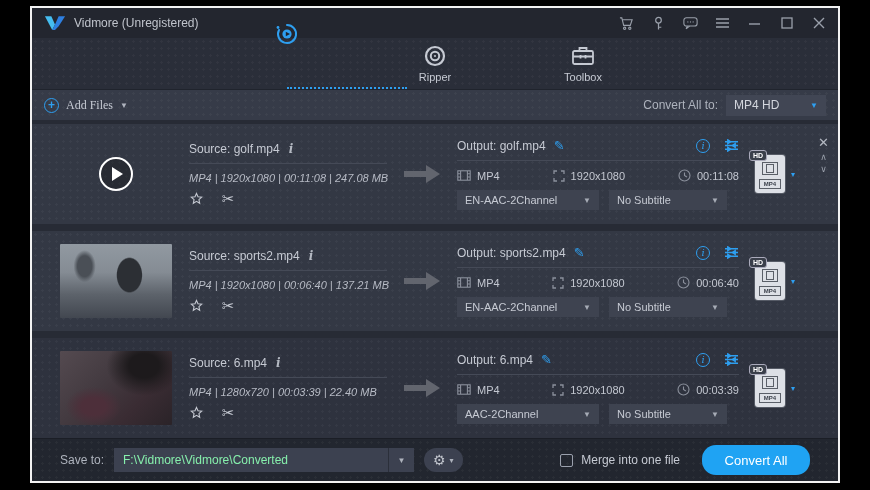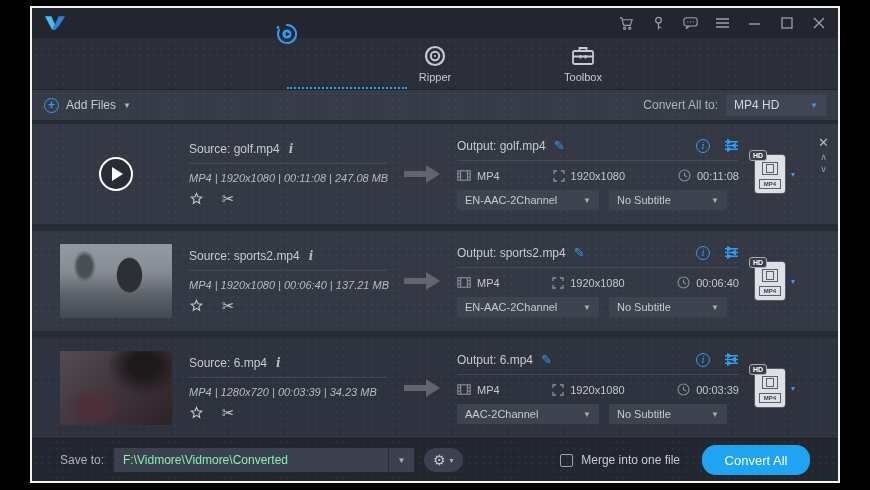--- a/index.html
+++ b/index.html
@@ -31,21 +31,21 @@
   .nav-underline { position:absolute; bottom:0; left:50%; margin-left:-148px; width:120px;
                    border-bottom:2px dotted #2e9ff0; }
 
   
   .toolbar { height:30px; background-color:#363b48; display:flex; align-items:center;
              padding:0 12px; flex:none; position:relative; }
   .addfiles { display:flex; align-items:center; gap:7px; cursor:pointer; }
   .plus-circle { width:15px; height:15px; border:1.5px solid #2e9ff0; border-radius:50%;
                  color:#2e9ff0; font-size:12px; line-height:12px; display:flex;
                  align-items:center; justify-content:center; font-weight:bold; }
-  .addfiles-label { font-size:12px; color:#c6cad3; }
+  .addfiles-label { font-size:12px; color:#c6cad3;font-family:Liberation Serif, serif; }
   .mini-caret { font-size:8px; color:#aeb3bd; }
   .state-tabs { position:absolute; left:50%; transform:translateX(-50%); display:flex;
                 align-items:center; gap:26px; }
   .pill { font-size:12px; padding:4px 16px; border-radius:12px; cursor:pointer; color:#9ba0ab; }
   .pill.active { background:#20232d; color:#eceef2; }
   .convert-to { margin-left:auto; display:flex; align-items:center; gap:8px; }
   .convert-to-label { font-size:12px; color:#aeb3bd; }
   .convert-to-select { width:100px; height:21px; background:#414654; display:flex;
                        align-items:center; justify-content:space-between; padding:0 8px;
                        font-size:12px; color:#d3d6dd; cursor:pointer; }
@@ -146,20 +146,21 @@
 <body>
 
 <div class="stage">
   <div class="window dotted">
 
     <div class="titlebar">
       <svg class="logo" viewBox="0 0 24 17">
         <polygon points="1,1 8,1 12,10 9,16" fill="#45bdf0"></polygon>
         <polygon points="23,1 16,1 12,10 9,16 12,16 16,12" fill="#2e7fe0"></polygon>
       </svg>
+      <span class="title-text">Vidmore (Unregistered)</span>
       <div class="tb-icons">
         <span class="tb-ic">
           <svg width="15" height="15" viewBox="0 0 16 16" fill="none" stroke="#9aa0ab" stroke-width="1.2">
             <path d="M1 2 h2 l2 8 h7 l2 -6 h-10"></path>
               <circle cx="6" cy="13" r="1.2"></circle>
               <circle cx="11.5" cy="13" r="1.2"></circle>
           </svg>
         </span>
         <span class="tb-ic">
           <svg width="13" height="15" viewBox="0 0 12 16" fill="none" stroke="#9aa0ab" stroke-width="1.3">
@@ -422,21 +423,21 @@
       </div>
 
       <div class="row dim dotted">
         <div class="thumb thumb-dark"></div>
         <div class="src-col">
           <div class="line1">
             <span>Source: 6.mp4</span>
             <span class="info-i">i</span>
           </div>
           <div class="divider"></div>
-          <div class="meta">MP4 | 1280x720 | 00:03:39 | 34.23 MB</div>
+          <div class="meta">MP4 | 1280x720 | 00:03:39 | 22.40 MB</div>
           <div class="tools">
             <span class="tool">
               <svg width="15" height="15" viewBox="0 0 16 16" fill="none" stroke="#c3c7d0" stroke-width="1.2">
                 <path d="M8 1.5 l1.6 3.6 3.9 0.4 -2.9 2.6 0.8 3.9 -3.4 -2 -3.4 2 0.8 -3.9 -2.9 -2.6 3.9 -0.4 z"></path>
               </svg>
             </span>
             <span class="tool scissors">✂</span>
           </div>
         </div>
         <div class="arrow-col">

